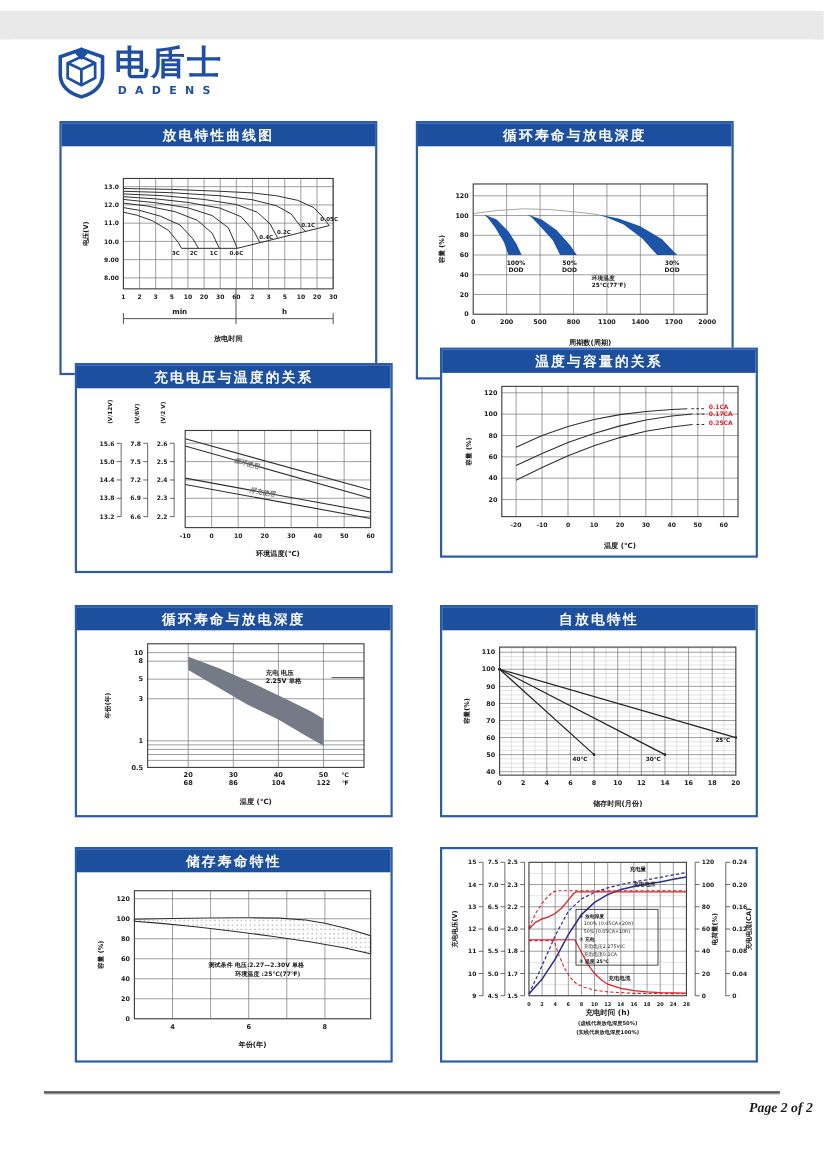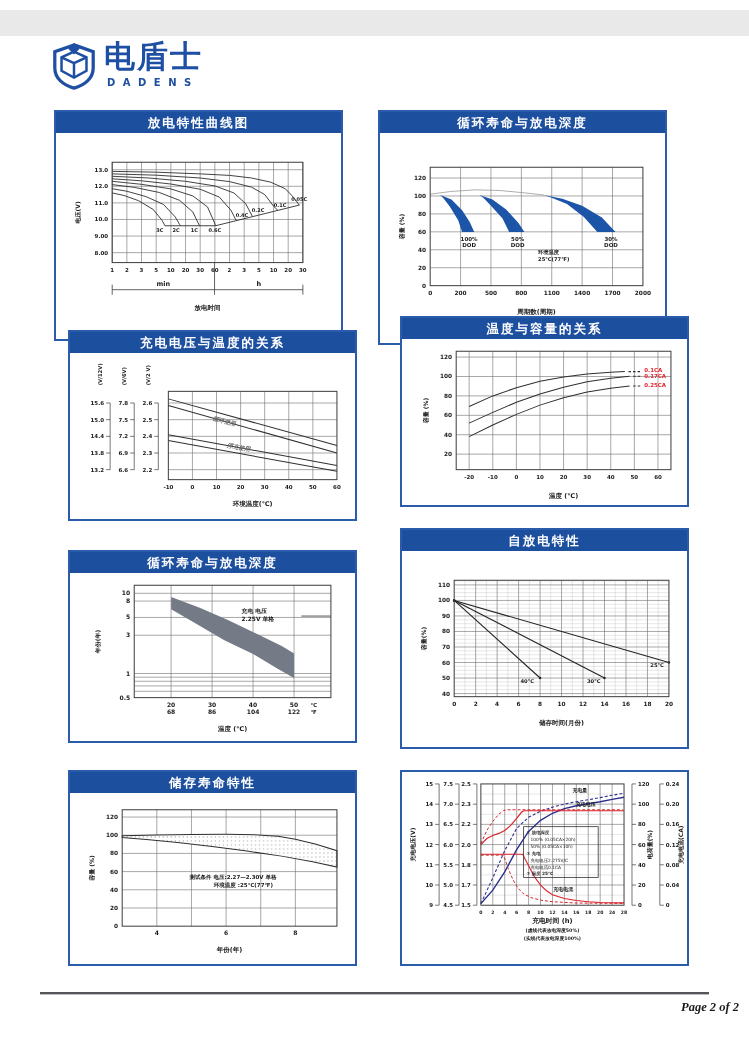--- a/index.html
+++ b/index.html
@@ -342,21 +342,21 @@
           <text x="60" y="101.94166797198234" font-size="6" fill="#1a1a1a" text-anchor="end" font-weight="bold">1</text>
           <text x="60" y="126" font-size="6" fill="#1a1a1a" text-anchor="end" font-weight="bold">0.5</text>
           <text x="170.98333333333335" y="40.14644413257821" font-size="5.8" fill="#1a1a1a" text-anchor="start" font-weight="bold">充电 电压</text>
           <text x="170.98333333333335" y="47.736891811386485" font-size="5.8" fill="#1a1a1a" text-anchor="start" font-weight="bold">2.25V 单格</text>
           <text x="243" y="133" font-size="5.5" fill="#1a1a1a" text-anchor="middle" font-weight="bold">℃</text>
           <text x="243" y="140" font-size="5.5" fill="#1a1a1a" text-anchor="middle" font-weight="bold">℉</text>
           <text x="162" y="157" font-size="6.5" fill="#1a1a1a" text-anchor="middle" font-weight="bold">温度 (℃)</text>
           <text x="30" y="68" font-size="6" fill="#1a1a1a" text-anchor="middle" font-weight="bold" transform="rotate(-90 30 68)">年份(年)</text>
         </svg>
     </div>
-    <div class="panel" style="left:390px;top:492px;height:221px">
+    <div class="panel" style="left:390px;top:514px;height:193px">
       <div class="panel-title">自放电特性</div>
       <svg class="chart" viewBox="0 0 284 165">
           <defs>
             <pattern id="dots5" width="4" height="4" patternUnits="userSpaceOnUse">
               <rect x="0" y="0" width="4" height="4" fill="#ffffff"></rect>
               <circle cx="1" cy="1" r="0.6" fill="#8f8f8f"></circle>
             </pattern>
           </defs>
           <line x1="62.7" y1="14" x2="62.7" y2="130" stroke="#c2c2c2" stroke-width="0.4"></line>
           <line x1="84.1" y1="14" x2="84.1" y2="130" stroke="#c2c2c2" stroke-width="0.4"></line>

